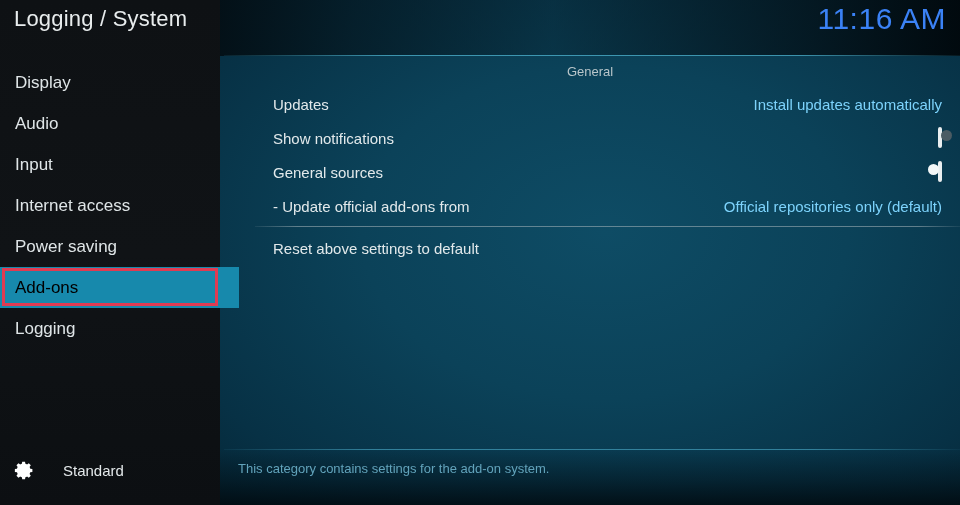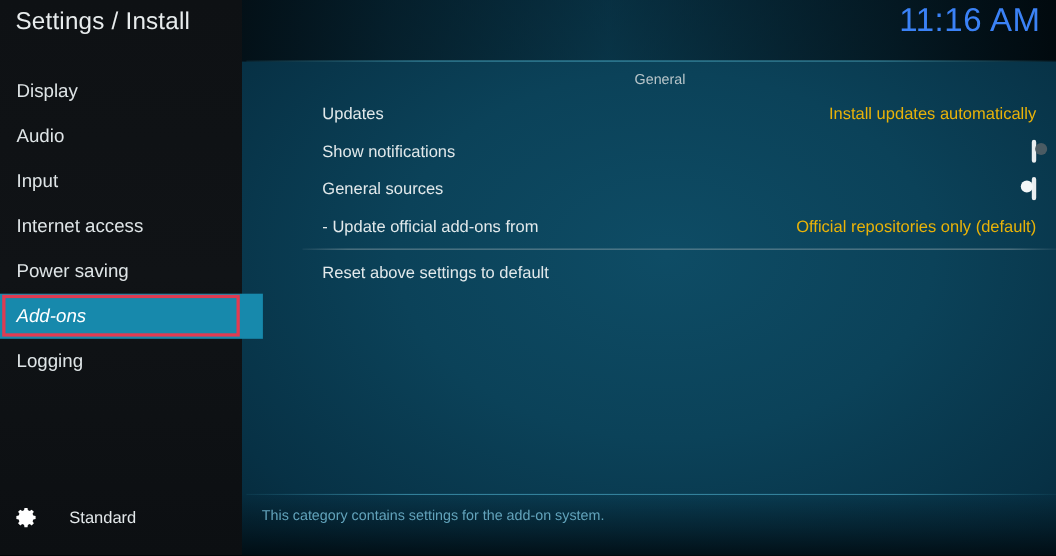--- a/index.html
+++ b/index.html
@@ -94,22 +94,21 @@
     height: 41px;
     line-height: 41px;
     padding-left: 15px;
     font-size: 17px;
     color: #dfe5e7;
     white-space: nowrap;
     box-sizing: border-box;
   }
   .nav-item.selected {
     background: #1789ac;
-    color: #ffffff;
-    font-style: italic;
+    color: #000000;
   }
   .annotation-box {
     position: absolute;
     left: 2px;
     top: 268px;
     width: 216px;
     height: 38px;
     border: 3px solid #e03b52;
     box-sizing: border-box;
     z-index: 6;
@@ -163,21 +162,20 @@
   }
 
   
   .content {
     position: absolute;
     left: 220px;
     top: 56px;
     right: 0;
     bottom: 0;
     z-index: 4;
-    margin-left: 20px;
   }
   .group-title {
     position: absolute;
     left: 0;
     right: 0;
     top: 8px;
     text-align: center;
     font-size: 13px;
     color: #b9c6ca;
     white-space: nowrap;
@@ -202,21 +200,21 @@
     font-size: 15px;
     color: #e2e9eb;
     white-space: nowrap;
   }
   .setting-value {
     position: absolute;
     right: 18px;
     top: 50%;
     transform: translateY(-50%);
     font-size: 15px;
-    color: #eab308;
+    color: #7dd3fc;
     white-space: nowrap;
   }
   .setting-control {
     position: absolute;
     right: 18px;
     top: 50%;
     transform: translateY(-50%);
   }
   .row-divider {
     position: relative;
@@ -286,21 +284,21 @@
 
   <div class="bg-base"></div>
   <div class="bg-content-glow"></div>
   <div class="bg-header-dark"></div>
   <div class="bg-bottom-dark"></div>
 
   <div class="clock">11:16 AM</div>
   <div class="header-rule"></div>
 
   <div class="sidebar">
-    <div class="sidebar-title">Settings / Install</div>
+    <div class="sidebar-title">Logging / System</div>
 
     <div class="nav">
       <div class="nav-item">
         <span>Display</span>
       </div>
       <div class="nav-item">
         <span>Audio</span>
       </div>
       <div class="nav-item">
         <span>Input</span>

